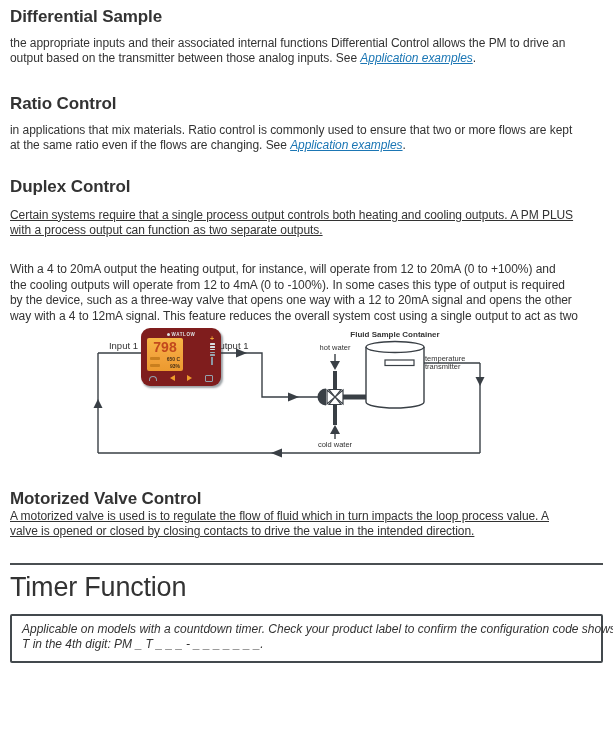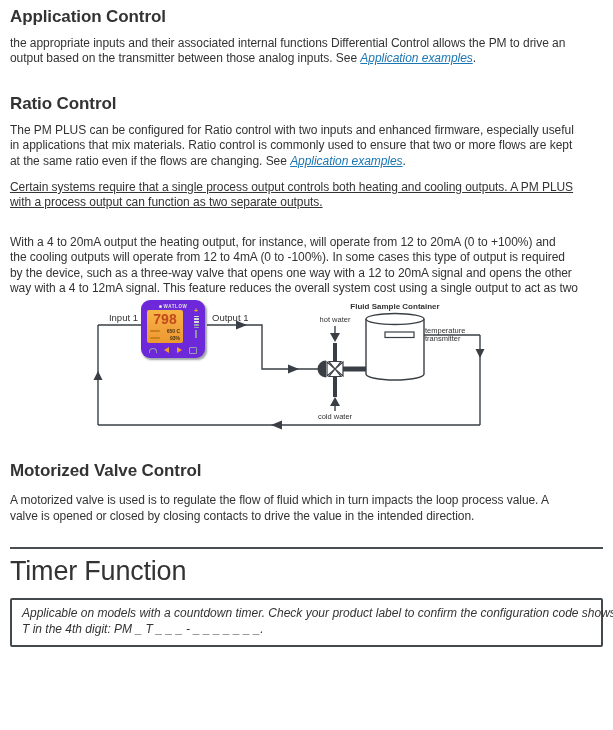--- a/index.html
+++ b/index.html
@@ -18,36 +18,36 @@
   a.applink{color:#1b76b4;font-style:italic;text-decoration:underline;cursor:pointer;}
 
   #h-differential{padding-top:7px;}
   .p-diff{margin-top:9px;}
   #h-ratio{margin-top:27px;}
   .p-ratio{margin-top:9px;}
   #h-duplex{margin-top:23px;}
   .p-duplex1{margin-top:11px;text-decoration:underline;}
   .p-duplex2{margin-top:24px;}
   #h-motorized{margin-top:22px;}
-  .p-motor{margin-top:12px;}
+  .p-motor{margin-top:0;text-decoration:underline;}
 
   .diagram{position:relative;margin-top:3px;height:140px;}
   .diagram svg{position:absolute;left:0;top:0;}
   .dg-label{fill:#333;font-family:"Liberation Sans",sans-serif;}
 
   hr.rule{border:none;border-top:2px solid #4a4f52;margin:23px 0 0;}
   .note-box{
     margin-top:11px;border:2px solid #43494d;border-radius:2px;
     padding:6px 10px 8px;font-style:italic;font-size:12px;line-height:15.5px;color:#333;
   }
 
   
   .pm-device{
-    position:absolute;left:131px;top:1px;width:64px;height:58px;
-    background:#6d28d9;border-radius:9px;
+    position:absolute;left:131px;top:1px;width:80px;height:58px;
+    background:#7f1d1d;border-radius:9px;
     box-shadow:1.5px 2px 2px rgba(40,50,60,.45);
     z-index:2;
   }
   .brand{height:8px;display:flex;align-items:center;justify-content:center;gap:2px;padding-top:2px;}
   .brand-mark{width:3px;height:3px;border-radius:50%;background:#dfe3e5;}
   .brand-text{font-size:4.5px;line-height:5px;color:#dfe3e5;font-weight:bold;letter-spacing:.6px;}
   .screen{
     position:absolute;left:6px;top:10px;width:36px;height:33px;border-radius:2px;
     background:linear-gradient(180deg,#f7b545 0%,#f2a33c 55%,#ec9a2e 100%);
     overflow:hidden;
@@ -65,33 +65,33 @@
   .key-home{width:6px;height:4px;border:1px solid #93a1ad;border-bottom:none;border-radius:4px 4px 0 0;}
   .key-left{width:0;height:0;border-top:3px solid transparent;border-bottom:3px solid transparent;border-right:5px solid #ef9d2d;}
   .key-right{width:0;height:0;border-top:3px solid transparent;border-bottom:3px solid transparent;border-left:5px solid #ef9d2d;}
   .key-adv{width:6px;height:5px;border:1px solid #93a1ad;border-radius:1px;}
 </style>
 </head>
 <body>
 
 <div class="page">
 
-  <h2 id="h-differential">Application Control</h2>
+  <h2 id="h-differential">Differential Sample</h2>
   <p class="para p-diff">
     <span class="ln">the appropriate inputs and their associated internal functions Differential Control allows the PM to drive an</span>
     <span class="ln"><span>output based on the transmitter between those analog inputs. See </span><a class="applink" href="#">Application examples</a><span>.</span></span>
   </p>
 
   <h2 id="h-ratio">Ratio Control</h2>
   <p class="para p-ratio">
-    <span class="ln">The PM PLUS can be configured for Ratio control with two inputs and enhanced firmware, especially useful</span>
     <span class="ln">in applications that mix materials. Ratio control is commonly used to ensure that two or more flows are kept</span>
     <span class="ln"><span>at the same ratio even if the flows are changing. See </span><a class="applink" href="#">Application examples</a><span>.</span></span>
   </p>
 
+  <h2 id="h-duplex">Duplex Control</h2>
   <p class="para p-duplex1">
     <span class="ln">Certain systems require that a single process output controls both heating and cooling outputs. A PM PLUS</span>
     <span class="ln">with a process output can function as two separate outputs.</span>
   </p>
   <p class="para p-duplex2">
     <span class="ln">With a 4 to 20mA output the heating output, for instance, will operate from 12 to 20mA (0 to +100%) and</span>
     <span class="ln">the cooling outputs will operate from 12 to 4mA (0 to -100%). In some cases this type of output is required</span>
     <span class="ln">by the device, such as a three-way valve that opens one way with a 12 to 20mA signal and opens the other</span>
     <span class="ln">way with a 4 to 12mA signal. This feature reduces the overall system cost using a single output to act as two</span>
   </p>

